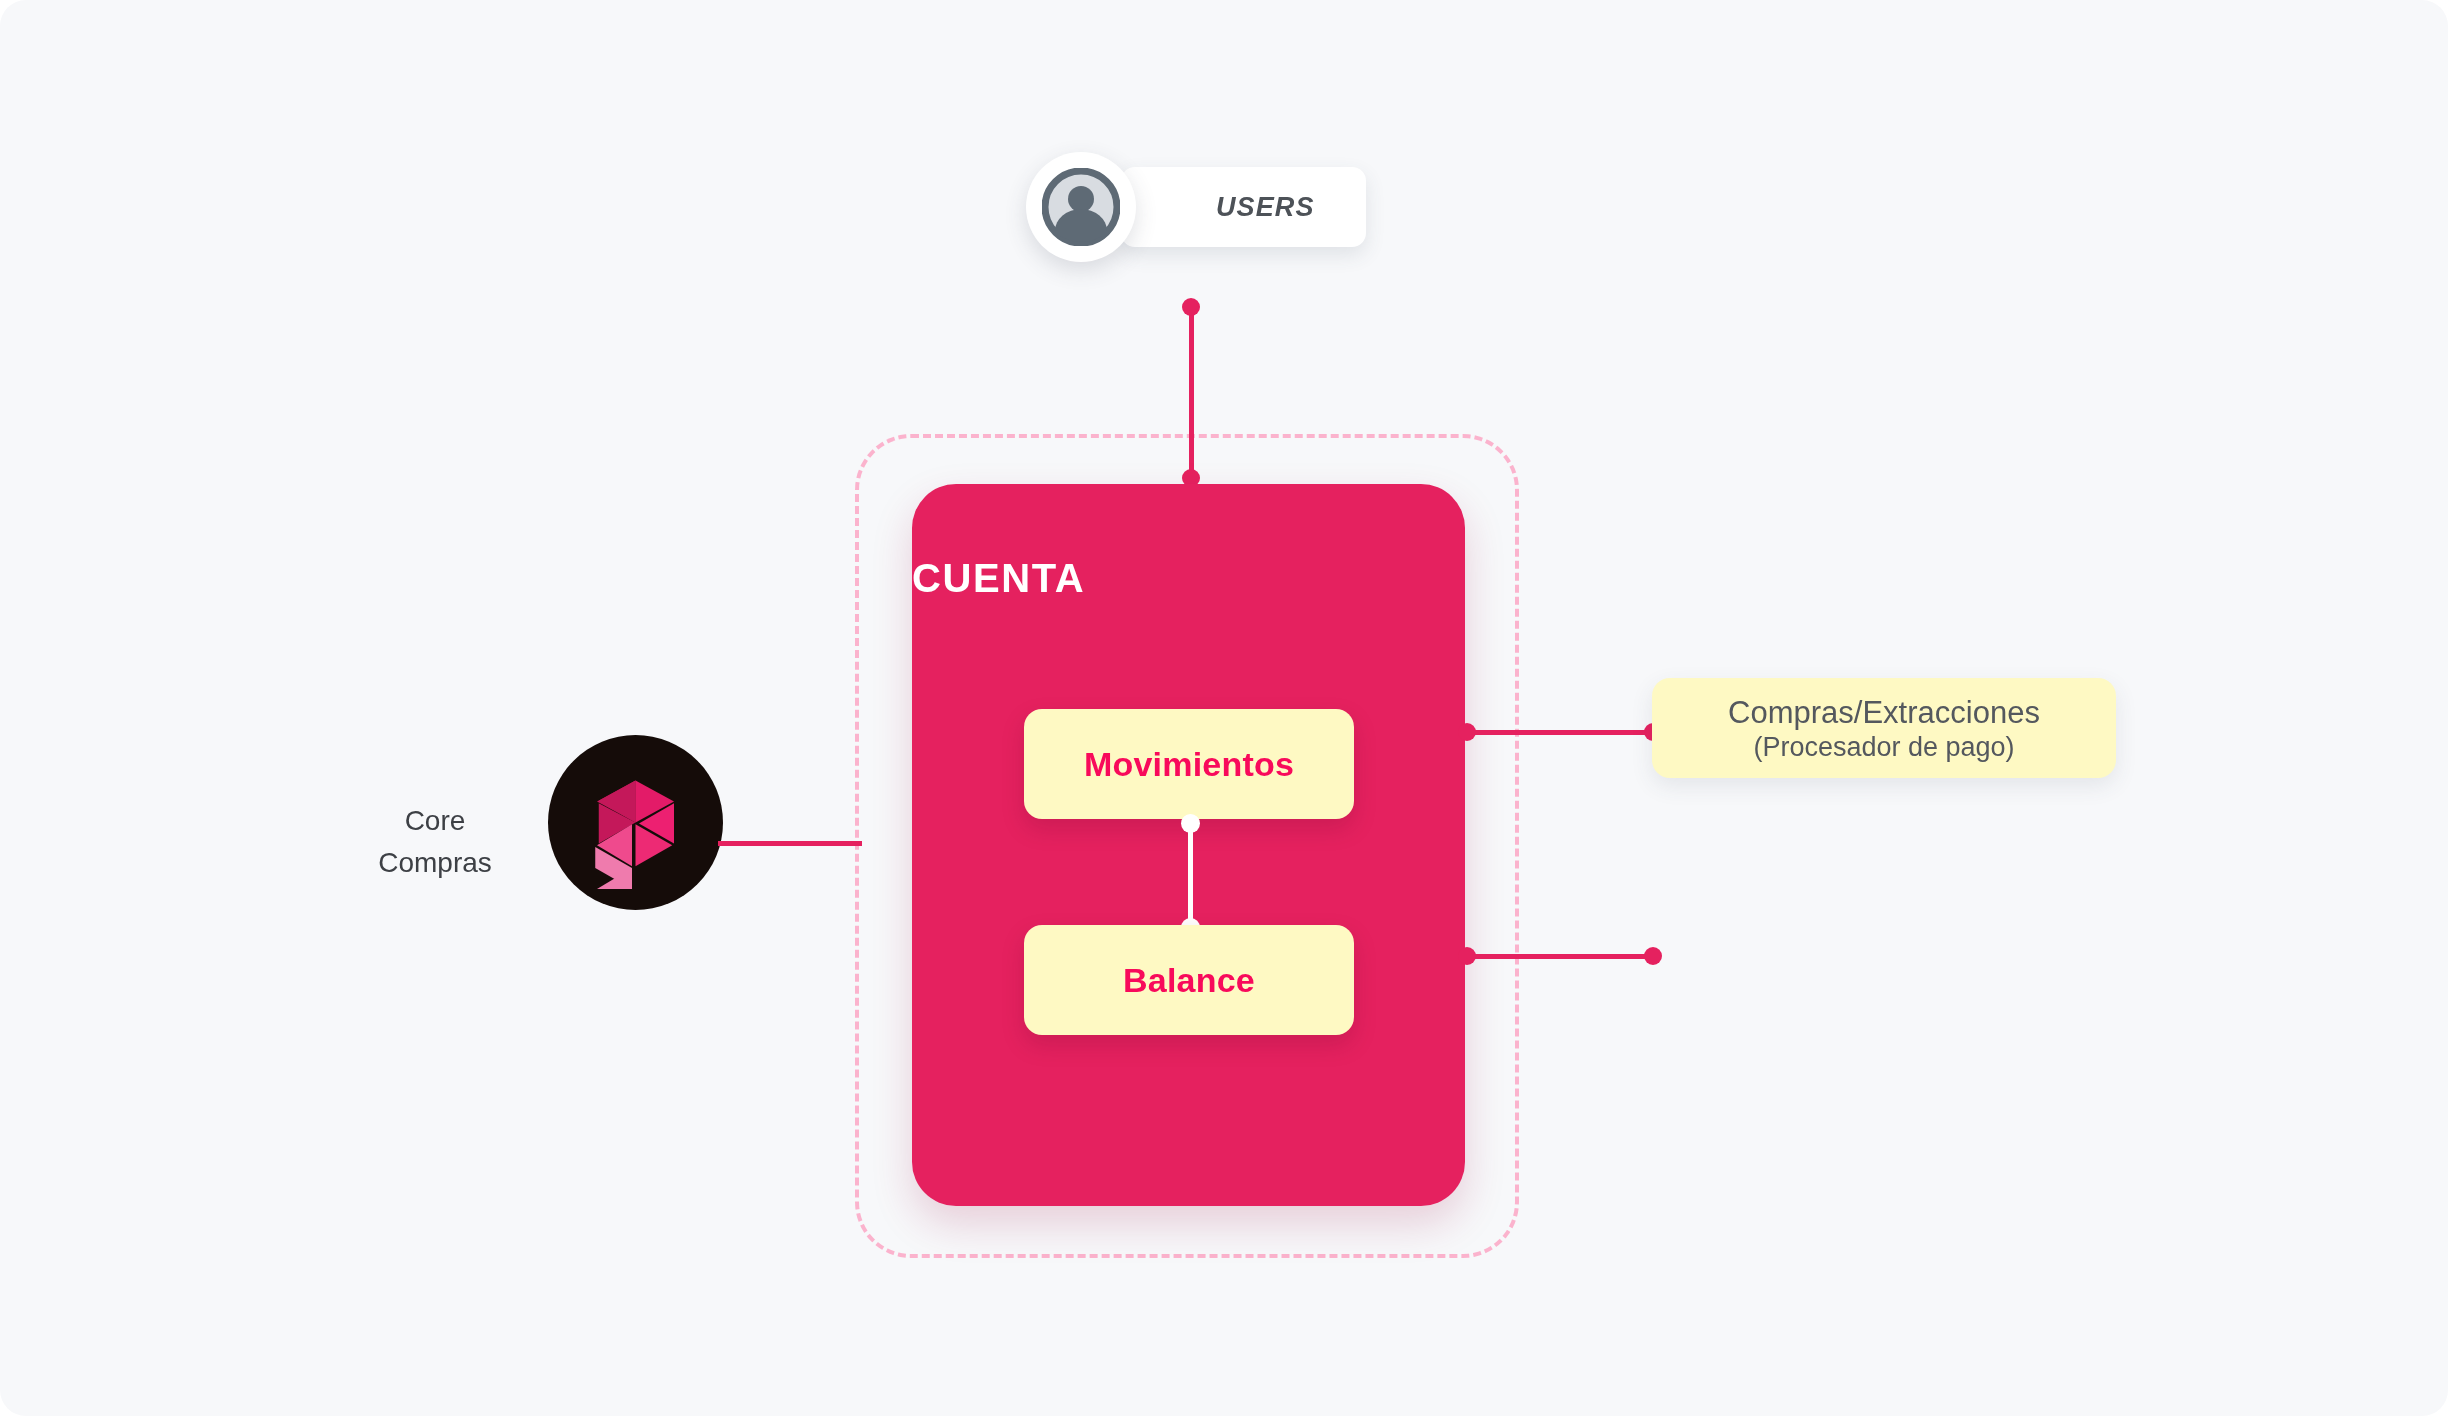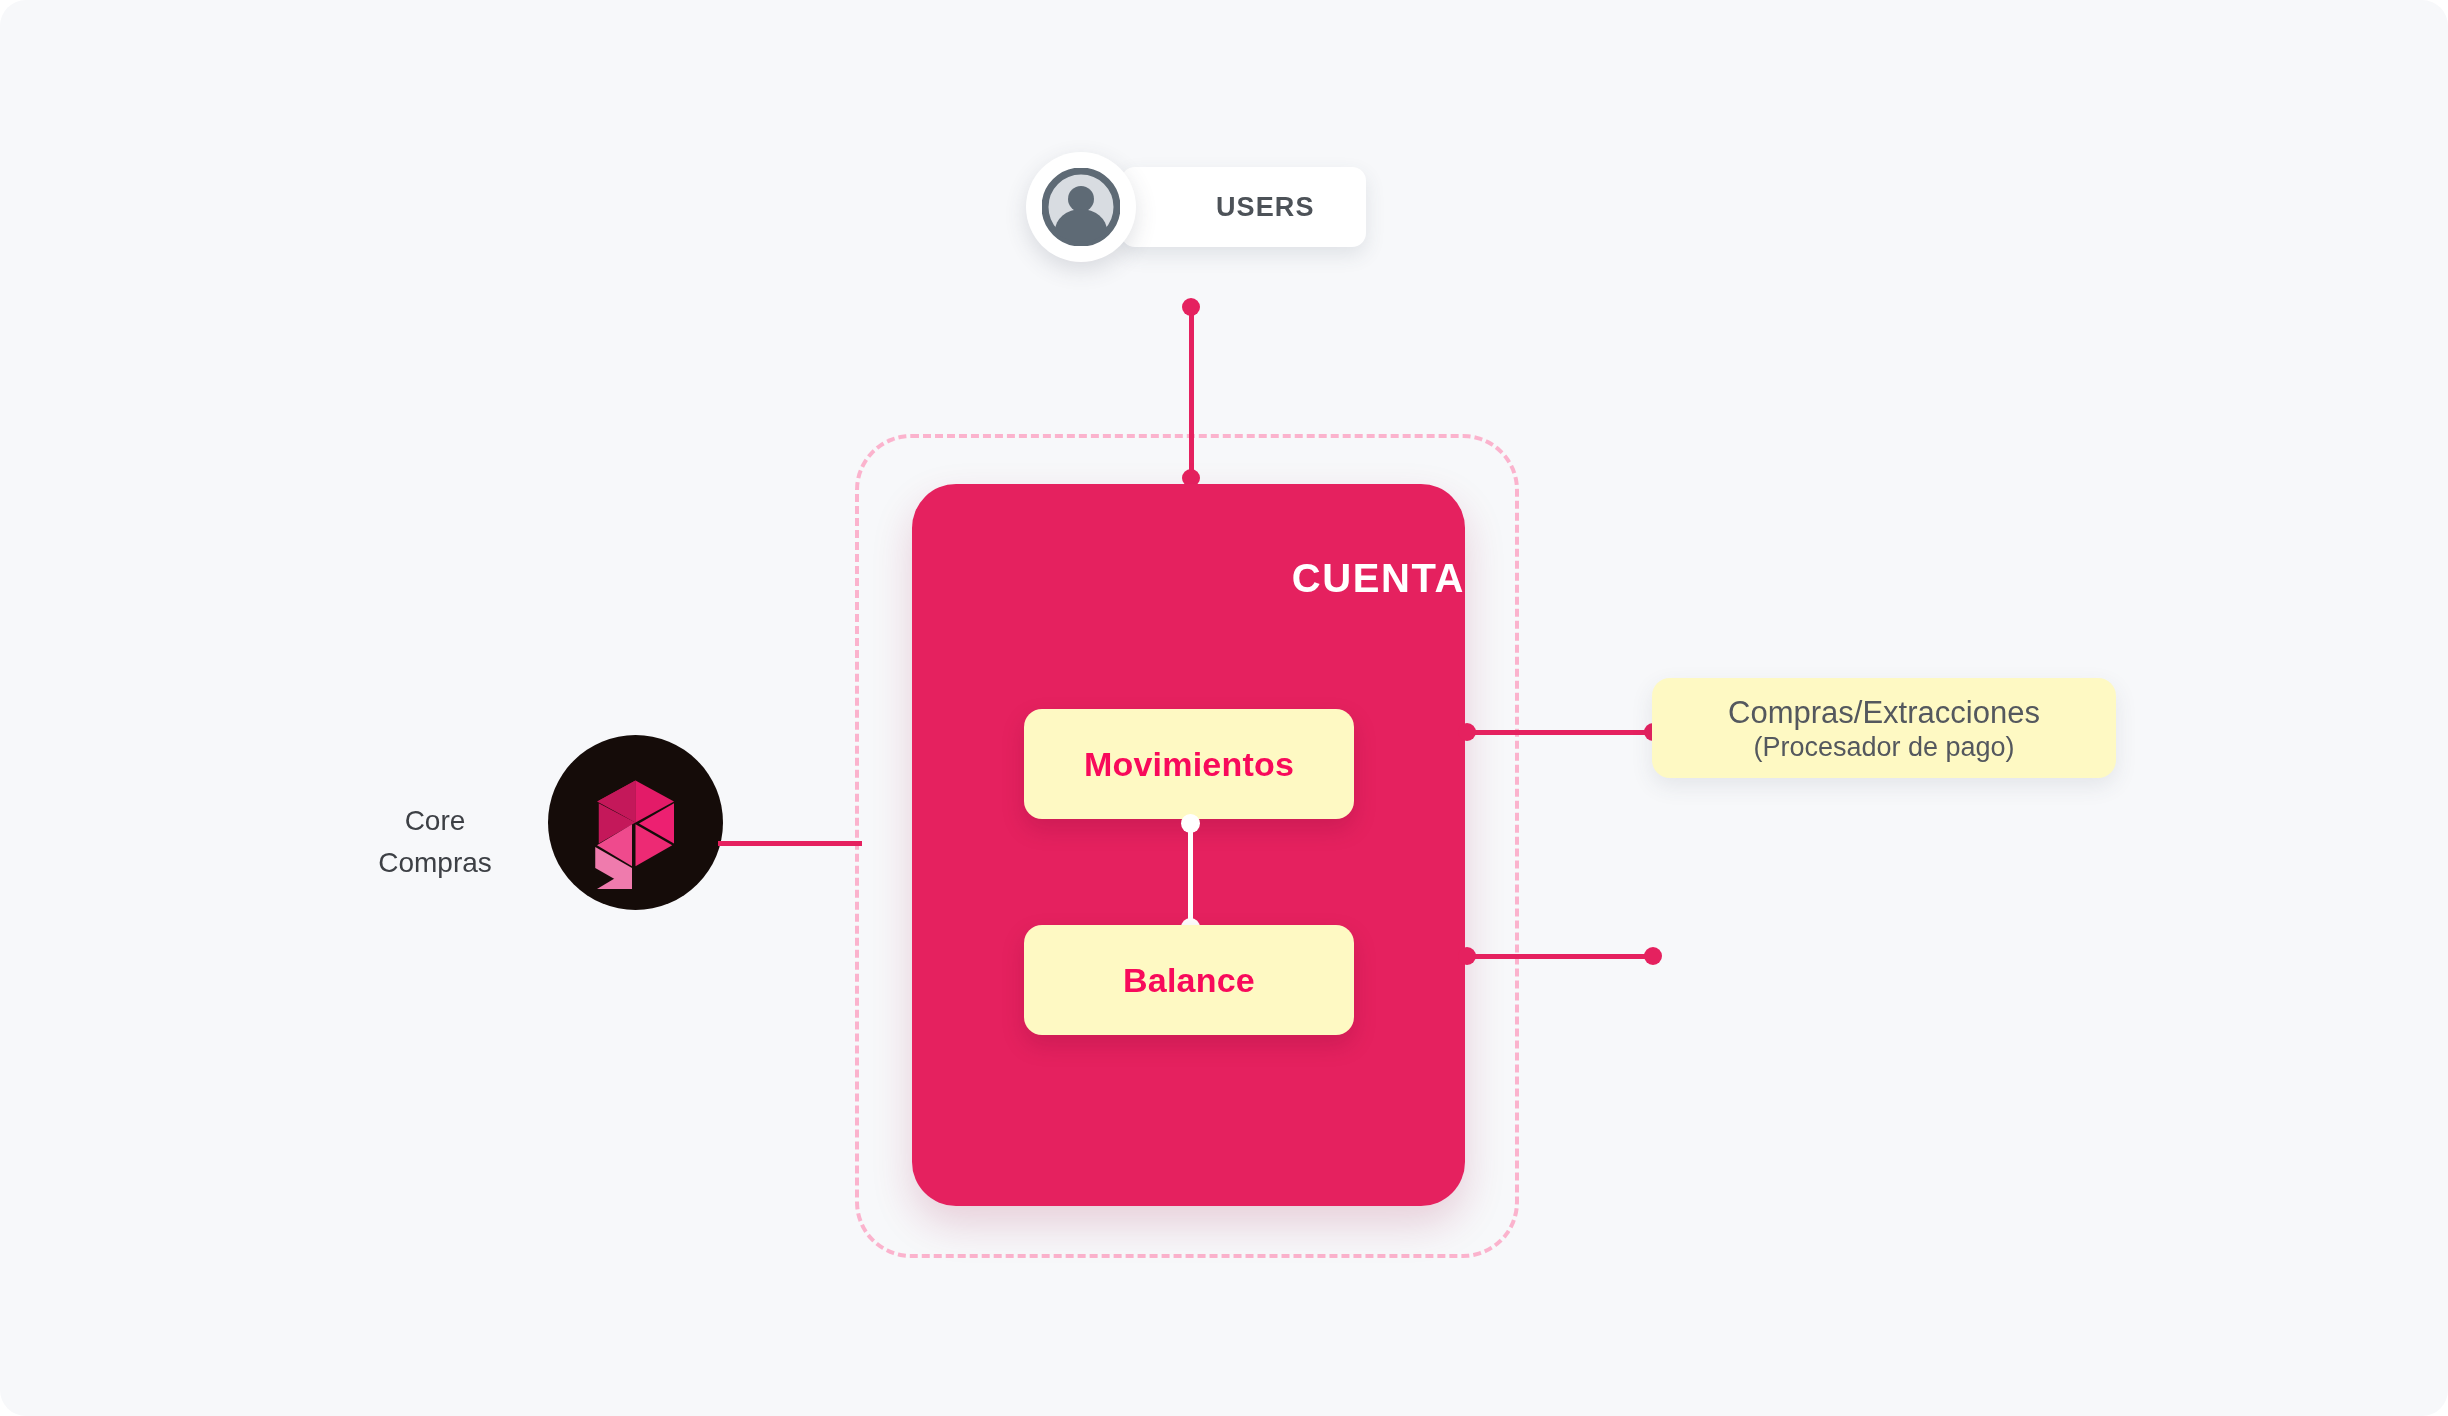--- a/index.html
+++ b/index.html
@@ -45,21 +45,21 @@
     height: 722px;
     background: #e5215f;
     border-radius: 44px;
     box-shadow: 0 18px 40px rgba(160, 20, 70, 0.18);
   }
   #cuenta-title {
     position: absolute;
     top: 72px;
     left: 0;
     width: 100%;
-    text-align: right;
+    text-align: left;
     color: #ffffff;
     font-size: 40px;
     font-weight: bold;
     letter-spacing: 1.6px;
   }
 
   
   .inner-box {
     position: absolute;
     left: 112px;
@@ -113,20 +113,21 @@
     position: absolute;
     left: 95px;
     top: 15px;
     width: 245px;
     height: 80px;
     background: #ffffff;
     border-radius: 14px;
     box-shadow: 0 8px 20px rgba(60, 70, 90, 0.12);
     display: flex;
     align-items: center;
+    font-style: italic;
   }
   #users-label {
     margin-left: 95px;
     color: #4d5258;
     font-size: 27px;
     font-weight: bold;
     letter-spacing: 1.1px;
   }
   #users-avatar-wrap {
     position: absolute;

